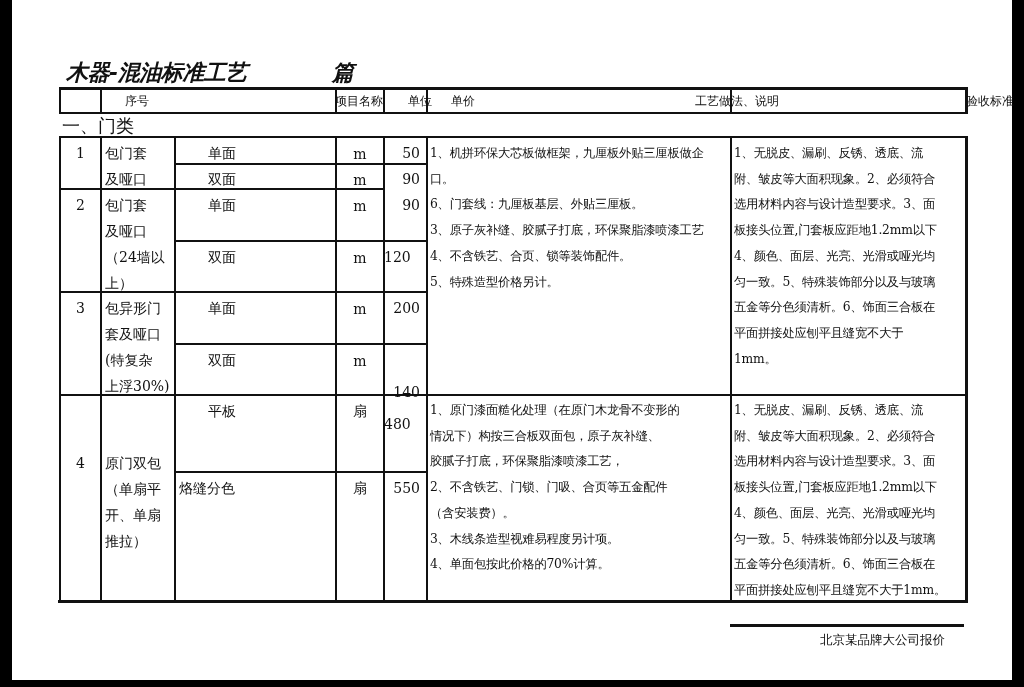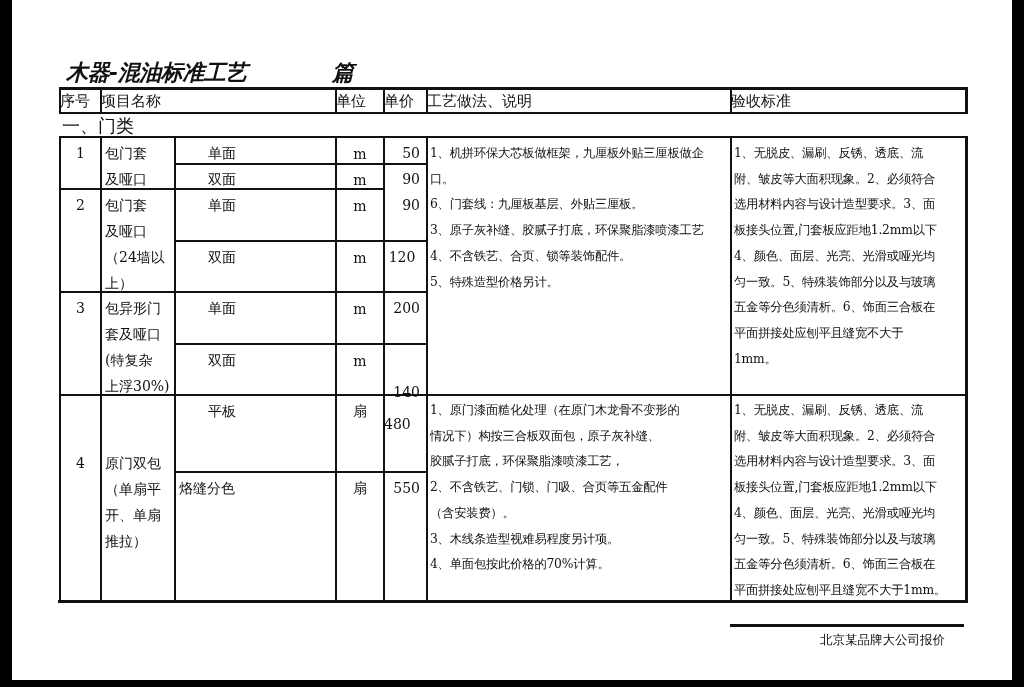--- a/index.html
+++ b/index.html
@@ -8,21 +8,21 @@
   .page { position:absolute; left:12px; top:0; width:1000px; height:680px; background:#fff; }
   .abs { position:absolute; }
   .title { left:66px; top:58px; font-family:"DejaVu Sans","Liberation Sans",sans-serif;
            font-size:22px; font-weight:bold; font-style:italic; letter-spacing:-0.5px; white-space:pre; }
   .title2 { left:332px; top:58px; font-family:"DejaVu Sans","Liberation Sans",sans-serif;
            font-size:22px; font-weight:bold; font-style:italic; }
   .hline { position:absolute; background:#111; height:2px; }
   .vline { position:absolute; background:#111; width:2px; }
   .cell { position:absolute; font-size:14px; line-height:26px; white-space:nowrap; }
   .center { text-align:center; }
-  .hdr { font-size:15px; line-height:24px; text-align:left; }
+  .hdr { font-size:12px; line-height:24px; text-align:right;margin-left:48px; }
   .txt { font-size:12.3px; line-height:25.7px; white-space:nowrap; letter-spacing:-0.2px; }
   .footer-line { left:730px; top:624px; width:234px; height:3px; background:#111; }
   .footer { left:820px; top:632px; font-size:12.5px; }
 </style>
 </head>
 <body>
 
 <div class="page"></div>
 
 <div class="abs title">木器-混油标准工艺</div>
@@ -98,21 +98,21 @@
     <div>包门套</div>
     <div>及哑口</div>
     <div>（24墙以</div>
     <div>上）</div>
   </div>
   <div class="cell" style="left:208px;top:192px;">单面</div>
   <div class="cell center" style="left:336px;top:193px;width:48px;">m</div>
   <div class="cell" style="left:384px;top:192px;width:36px;text-align:right;">90</div>
   <div class="cell" style="left:208px;top:244px;">双面</div>
   <div class="cell center" style="left:336px;top:245px;width:48px;">m</div>
-  <div class="cell" style="left:384px;top:244px;width:36px;text-align:center;">120</div>
+  <div class="cell" style="left:384px;top:244px;width:36px;text-align:left;">120</div>
 </div>
 
 <div>
   <div class="cell center" style="left:60px;top:295px;width:41px;">3</div>
   <div class="cell" style="left:105px;top:295px;">
     <div>包异形门</div>
     <div>套及哑口</div>
     <div>(特复杂</div>
     <div>上浮30%)</div>
   </div>

